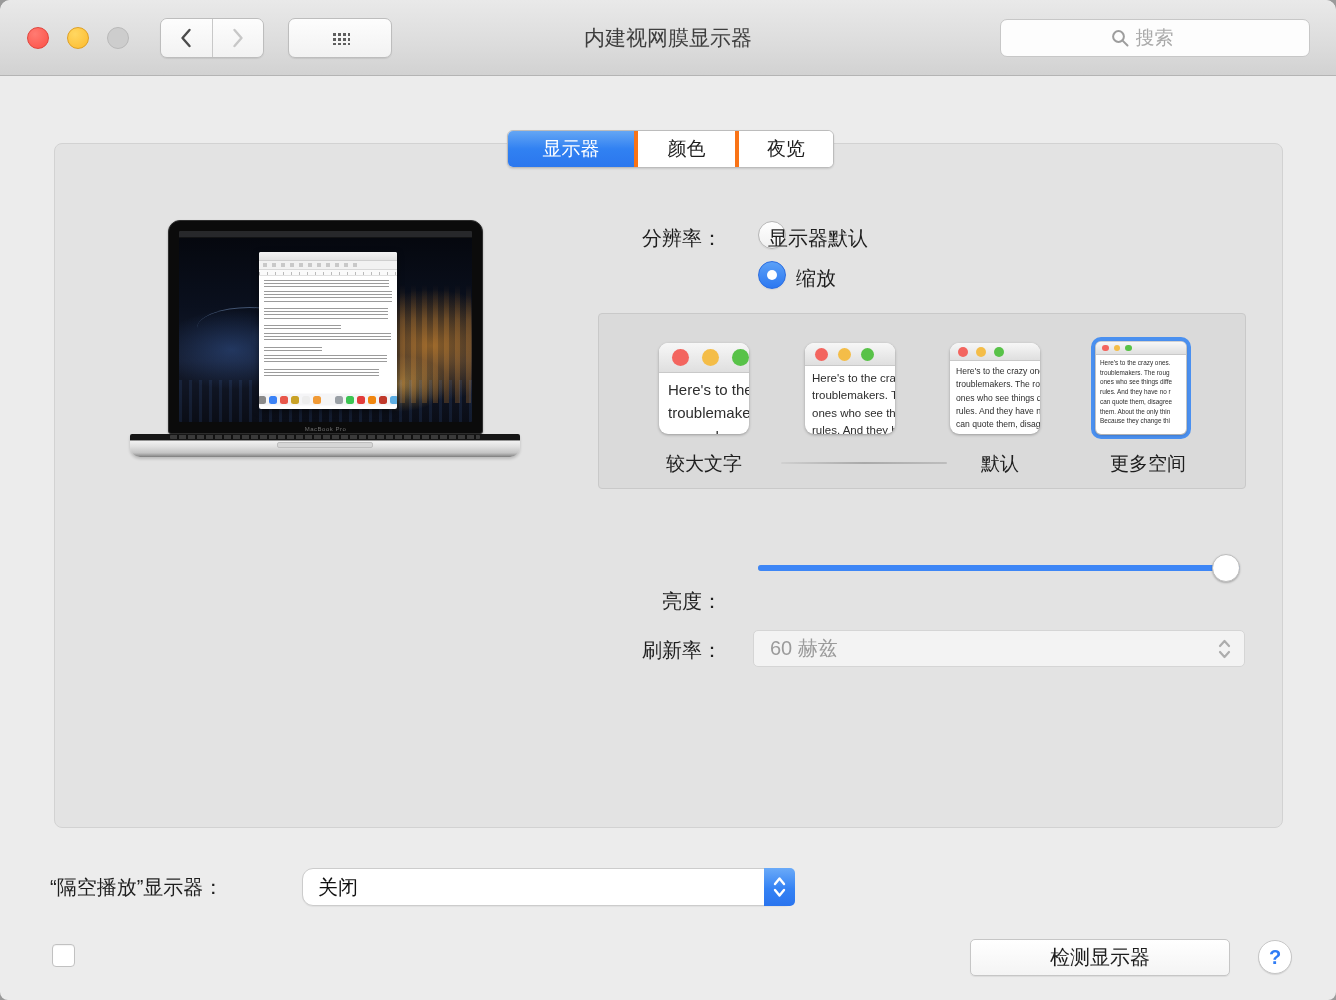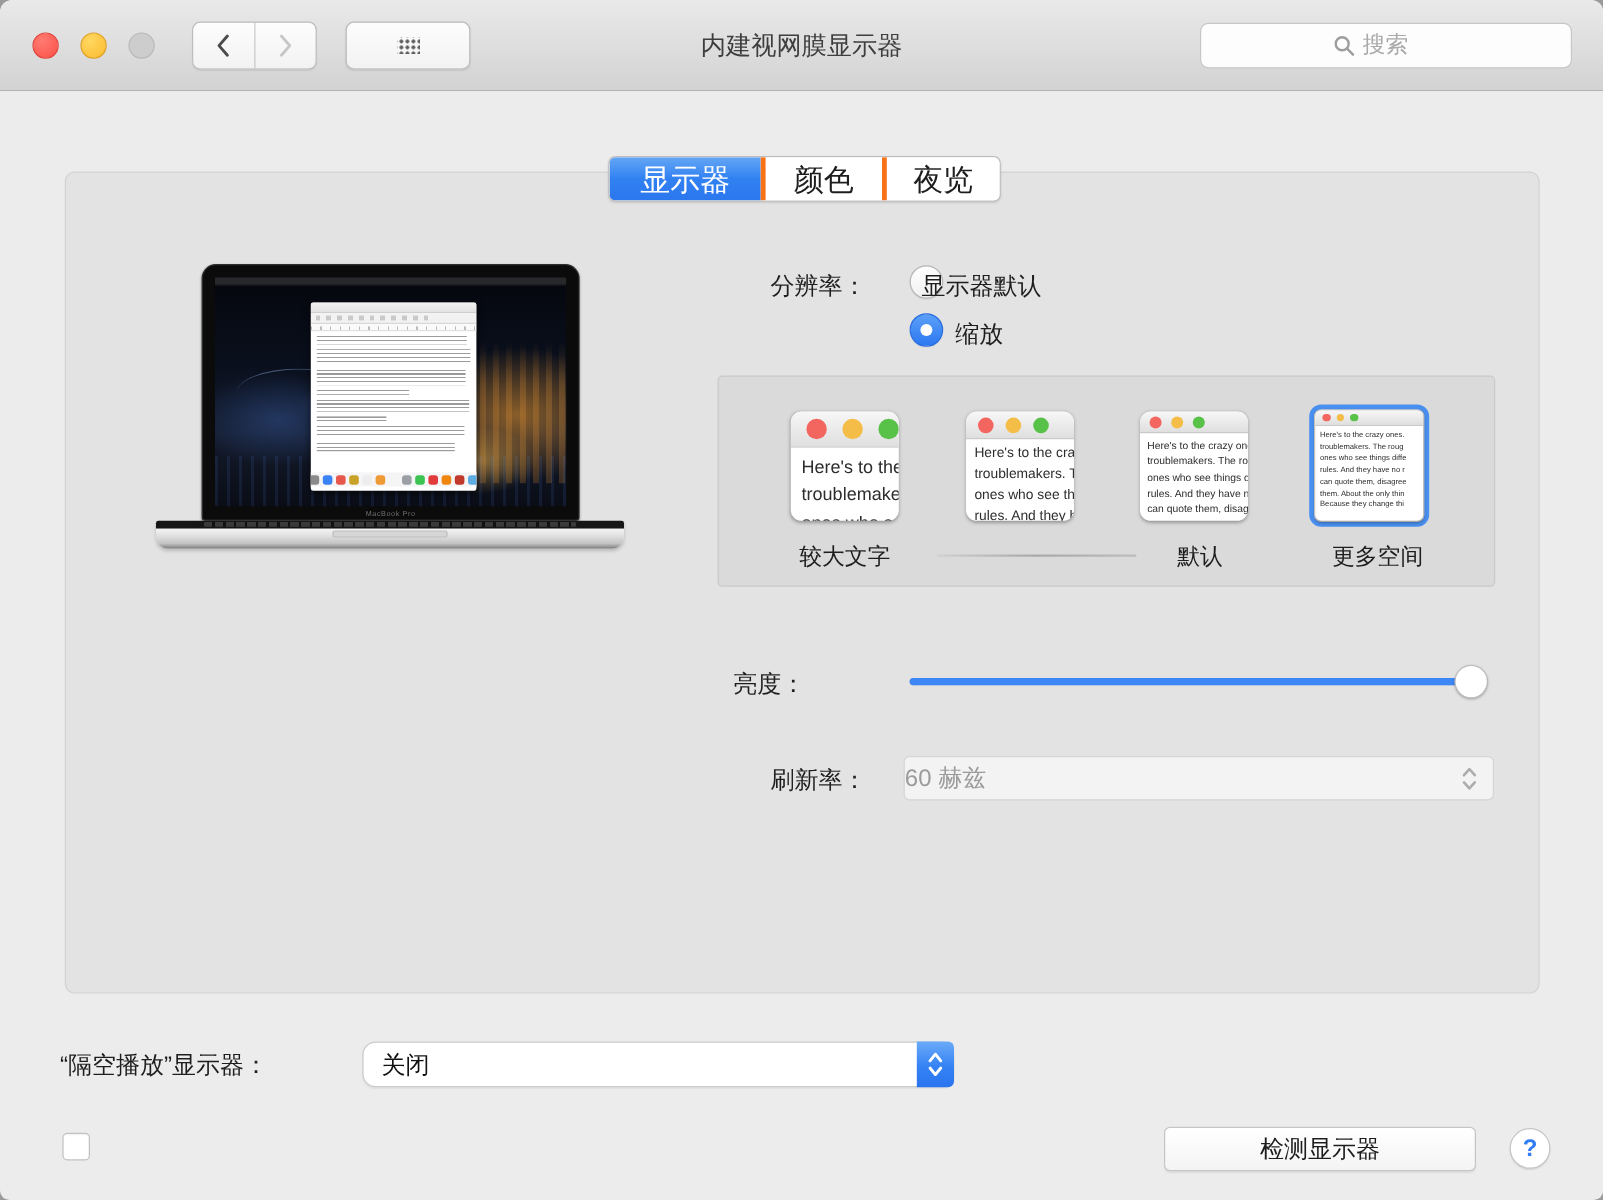--- a/index.html
+++ b/index.html
@@ -24,21 +24,21 @@
   .gridicon{width:19px;height:14px;background-image:radial-gradient(#5f5f5f 1.5px,transparent 1.7px);background-size:5px 5px;background-position:1px 1px;}
   .win-title{position:absolute;left:0;top:24px;width:100%;text-align:center;font-size:21px;font-weight:500;color:#3e3e3e;pointer-events:none;}
   .searchfield{position:absolute;left:1000px;top:19px;width:310px;height:38px;background:#fdfdfd;
     border:1px solid #c7c7c7;border-radius:7px;display:flex;align-items:center;justify-content:center;gap:6px;}
   .searchfield input{border:none;outline:none;background:transparent;font-size:19px;color:#444;width:64px;padding:0;}
   .searchfield input::placeholder{color:#a9a9a9;}
 
   
   .tabs{position:absolute;left:507px;top:130px;height:38px;display:flex;border:1px solid #bcbcbc;
     border-radius:6px;overflow:hidden;background:#fff;box-shadow:0 1px 2px rgba(0,0,0,.12);z-index:5;}
-  .tab{display:flex;align-items:center;justify-content:center;font-size:25px;color:#1d1d1d;background:#fff;}
+  .tab{display:flex;align-items:center;justify-content:center;font-size:19px;color:#1d1d1d;background:#fff;}
   .tab+.tab{border-left:4px solid #f97316;}
   .tab.selected{background:linear-gradient(180deg,#64a6f4 0%,#3181f2 50%,#2b77ee 100%);color:#fff;border-left:none;}
   .tab.t-display{width:126px;} .tab.t-color{width:101px;} .tab.t-night{width:98px;}
 
   
   .panel{position:absolute;left:54px;top:143px;width:1229px;height:685px;background:#e3e3e3;
     border:1px solid #d2d2d2;border-radius:8px;}
 
   
   .macbook{position:absolute;left:130px;top:212px;width:390px;height:248px;}
@@ -120,21 +120,21 @@
 
   
   .slider-track{position:absolute;left:758px;top:565px;width:482px;height:6px;border-radius:3px;background:#b9b9b9;}
   .slider-fill{position:absolute;left:0;top:0;height:6px;border-radius:3px;background:#3d86f6;}
   .slider-thumb{position:absolute;top:-11px;width:28px;height:28px;border-radius:50%;background:#fff;
     border:1px solid #bdbdbd;box-shadow:0 1px 2px rgba(0,0,0,.25);}
 
   
   .refresh-field{position:absolute;left:753px;top:630px;width:492px;height:37px;background:#f3f3f3;
     border:1px solid #d5d5d5;border-radius:5px;display:flex;align-items:center;}
-  .refresh-field .val{font-size:20px;color:#9b9b9b;padding-left:0;}
+  .refresh-field .val{font-size:20px;color:#9b9b9b;padding-left:16px;}
   .stepper-gray{position:absolute;right:12px;top:6px;}
 
   
   .airplay-field{position:absolute;left:302px;top:868px;width:493px;height:38px;background:#fff;
     border:1px solid #cccccc;border-radius:11px;display:flex;align-items:center;box-shadow:0 1px 1px rgba(0,0,0,.05);}
   .airplay-field .val{font-size:20px;color:#111;padding-left:15px;}
   .airplay-cap{position:absolute;right:-1px;top:-1px;width:31px;height:38px;border-radius:0 5px 5px 0;
     background:linear-gradient(180deg,#6aaaf8 0%,#3482f4 55%,#2a74ee 100%);display:flex;align-items:center;justify-content:center;}
   .checkbox{position:absolute;left:52px;top:944px;width:23px;height:23px;background:#fff;border:1px solid #c1c1c1;border-radius:4px;box-shadow:inset 0 1px 1px rgba(0,0,0,.05);}
   .check-label{position:absolute;left:88px;top:944px;font-size:20px;color:#1b1b1b;}
@@ -306,21 +306,21 @@
           <div class="tline">Because they change thi</div>
         </div>
     </div>
   </div>
 
   <div class="scale-label" style="left:652px;top:451px;width:104px;">较大文字</div>
   <div class="scale-divider"></div>
   <div class="scale-label" style="left:950px;top:451px;width:100px;">默认</div>
   <div class="scale-label" style="left:1080px;top:451px;width:136px;">更多空间</div>
 
-  <div class="flabel" style="left:560px;top:557px;width:162px;text-align:center;">亮度：</div>
+  <div class="flabel" style="left:560px;top:588px;width:162px;">亮度：</div>
   <div class="slider-track">
     <div class="slider-fill" style="width: 100%;"></div>
     <div class="slider-thumb" style="left: 454px;"></div>
   </div>
 
   <div class="flabel" style="left:560px;top:637px;width:162px;">刷新率：</div>
   <div class="refresh-field">
     <span class="val">60 赫兹</span>
     <svg class="stepper-gray" width="15" height="24" viewBox="0 0 15 24">
       <path d="M3 9 L7.5 4 L12 9" fill="none" stroke="#adadad" stroke-width="2.2" stroke-linecap="round" stroke-linejoin="round"></path>

